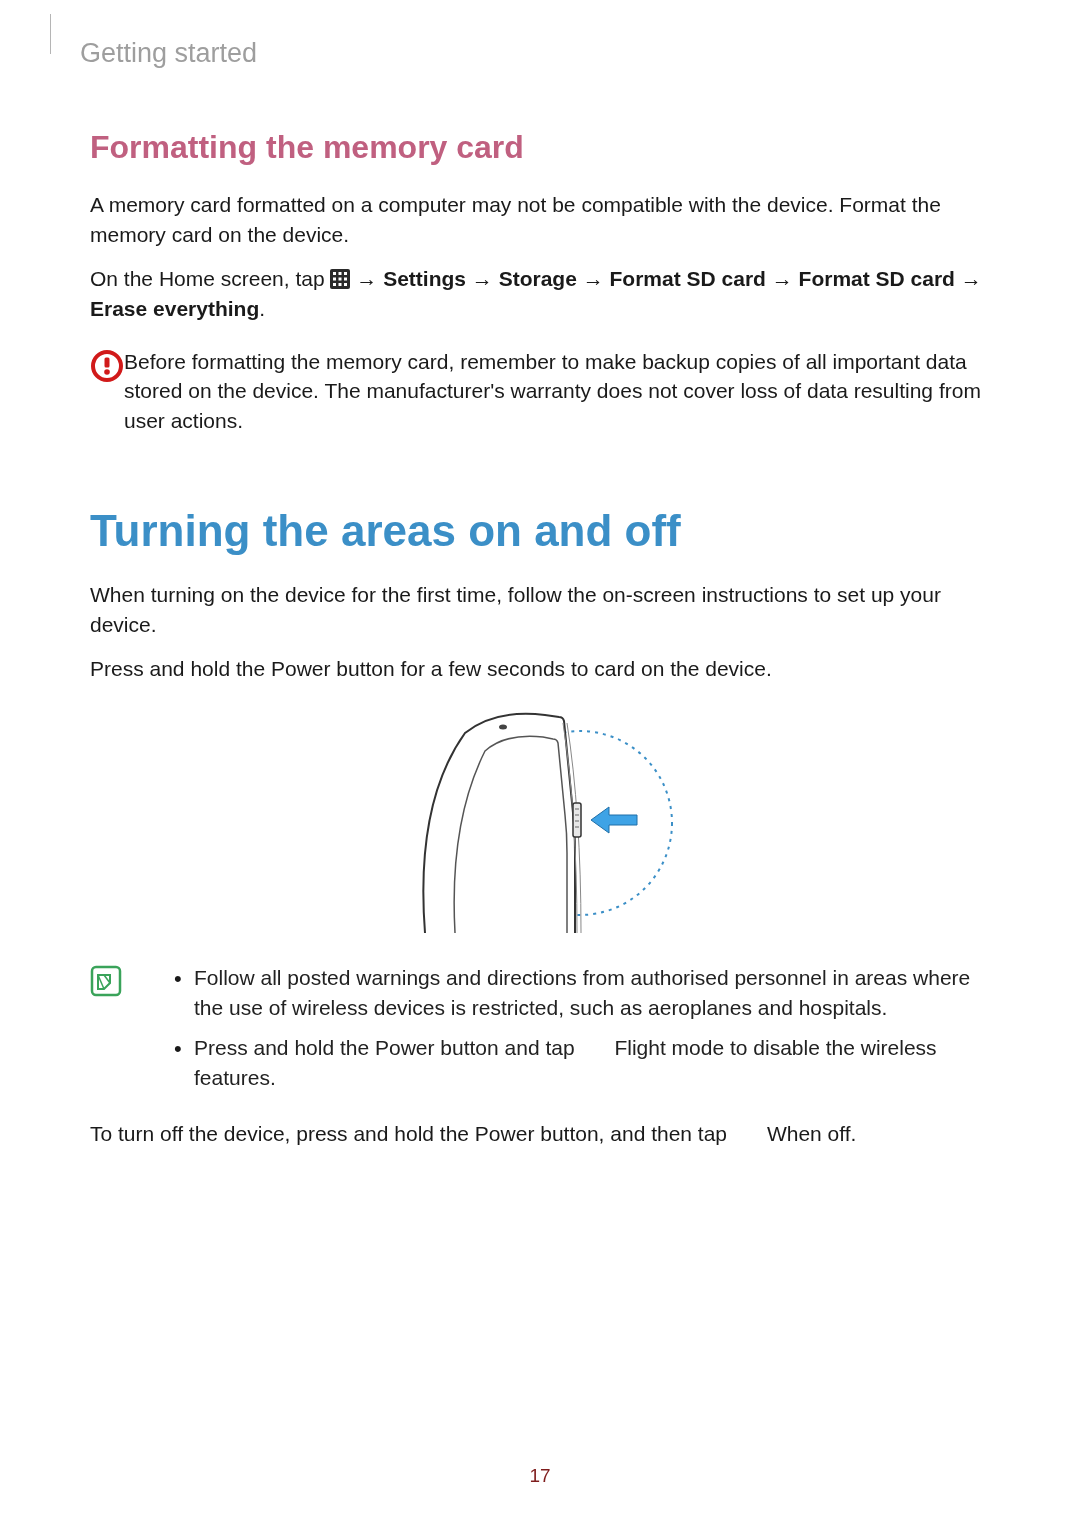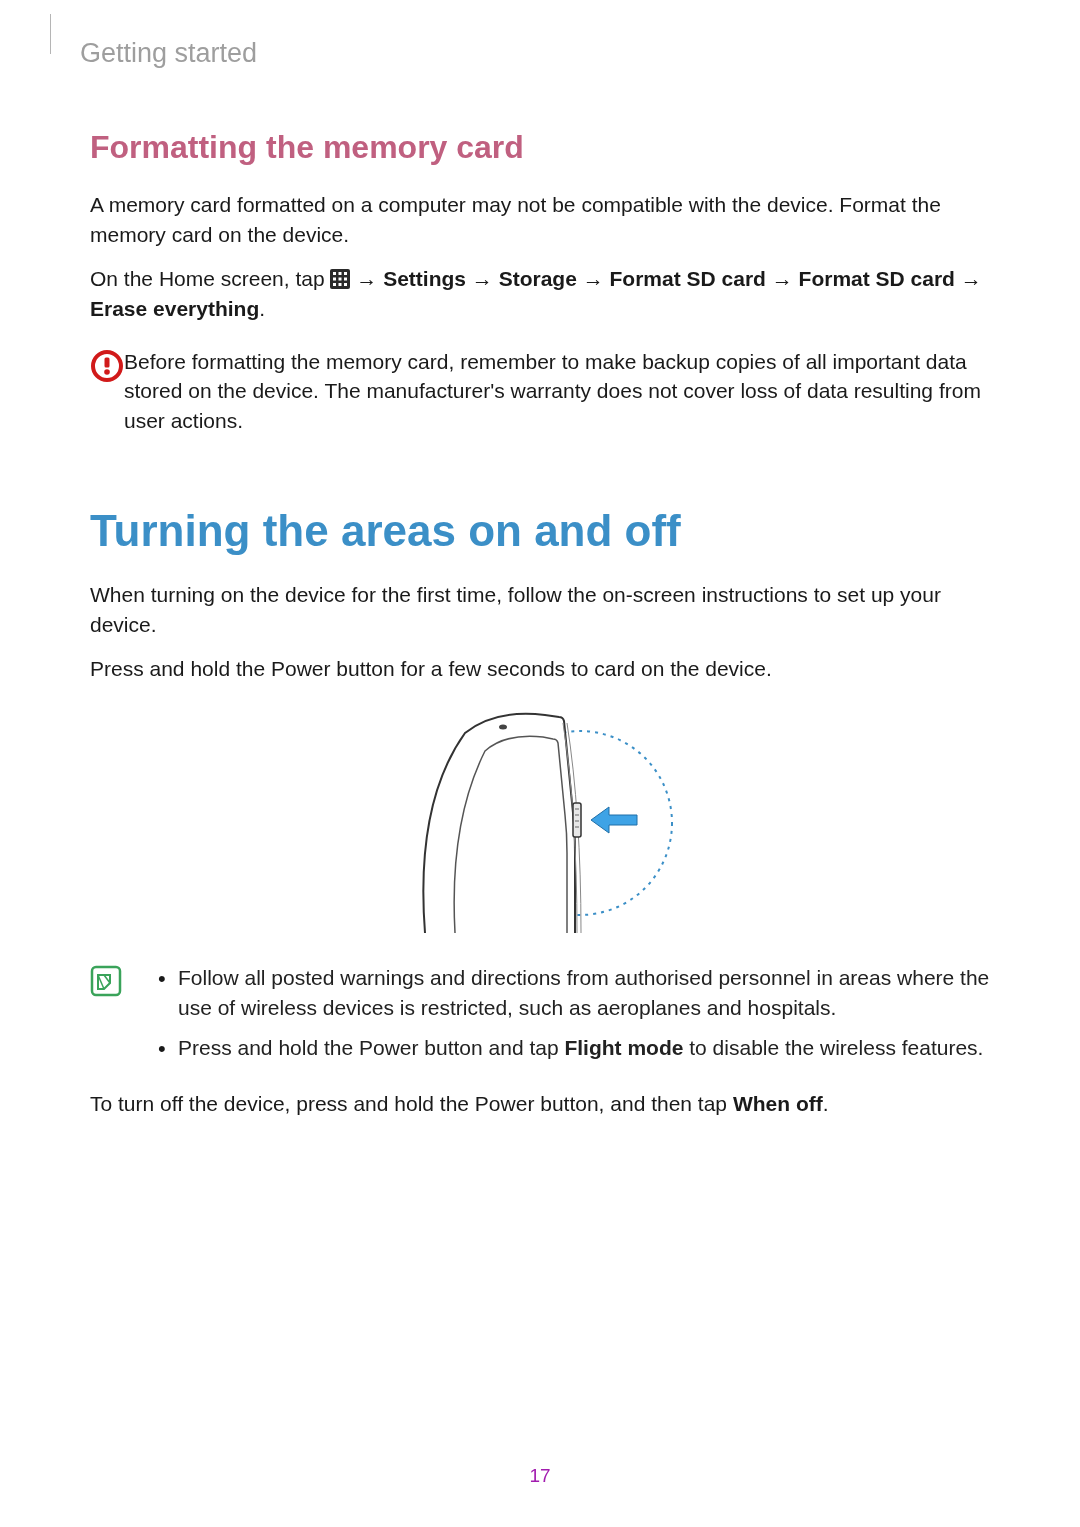--- a/index.html
+++ b/index.html
@@ -62,21 +62,21 @@
   }
   .diagram {
     width: 100%;
     display: flex;
     justify-content: center;
     margin: 20px 0 30px 0;
   }
   .note-row {
     display: flex;
     align-items: flex-start;
-    gap: 22px;
+    gap: 38px;
     margin-bottom: 16px;
   }
   .note-icon { flex: 0 0 auto; margin-top: 2px; }
   .note-body { flex: 1 1 auto; }
   ul.note-list {
     list-style: none;
     padding-left: 18px;
   }
   ul.note-list li {
     position: relative;
@@ -85,27 +85,27 @@
     margin-bottom: 10px;
     padding-left: 16px;
   }
   ul.note-list li::before {
     content: "•";
     position: absolute;
     left: -4px; top: 0;
     font-size: 22px;
     color: #1a1a1a;
   }
-  .bold { font-weight: 700; }
+  .bold { font-weight: 400; margin-left: 34px; }
   .page-number {
     position: absolute;
     bottom: 40px; left: 0; right: 0;
     text-align: center;
     font-size: 19px;
-    color: #a21caf;
+    color: #7f1d1d;
   }
 </style>
 </head>
 <body>
 
 <div class="header-rule"></div>
 <div class="breadcrumb">Getting started</div>
 
 <h2 class="subheading">Formatting the memory card</h2>
 

